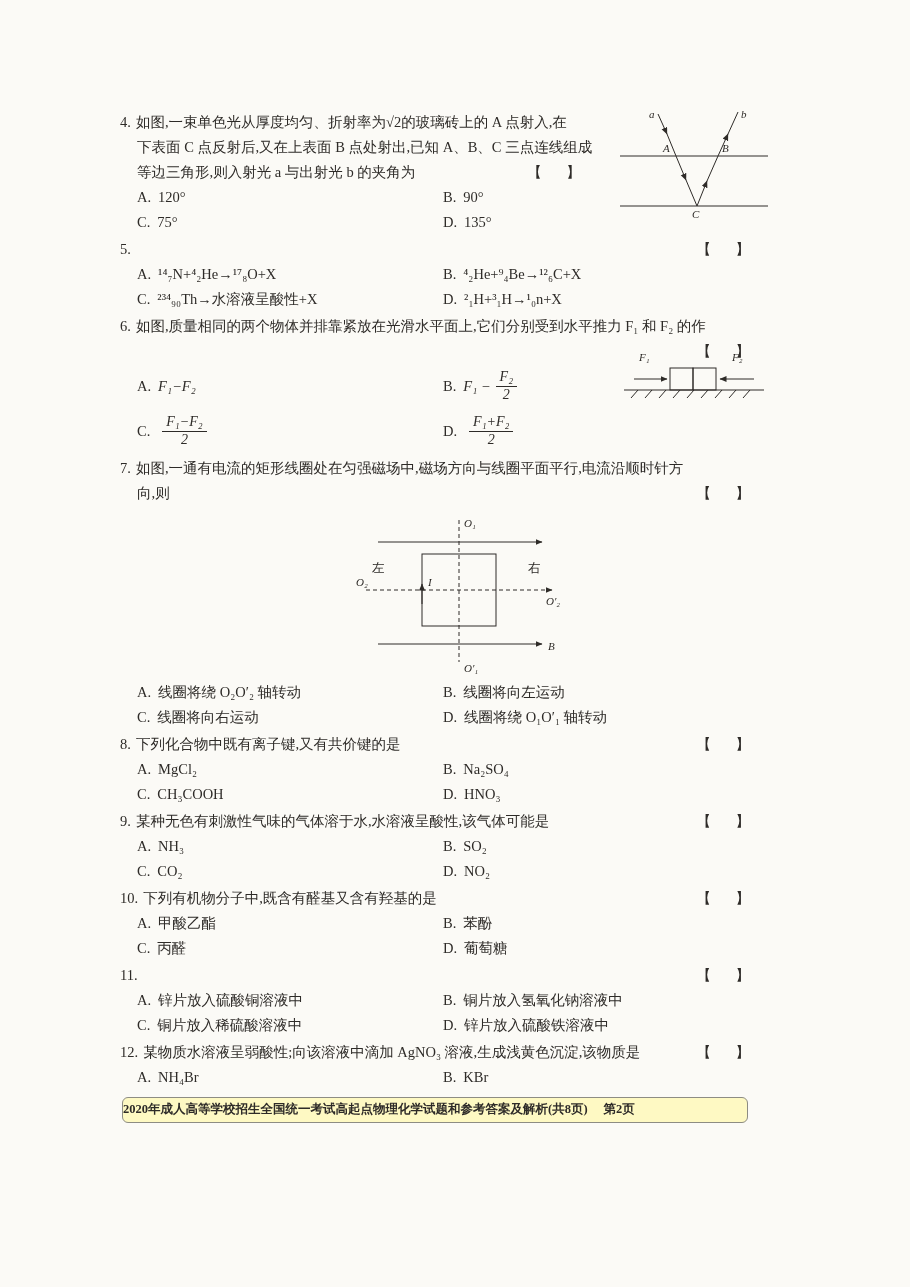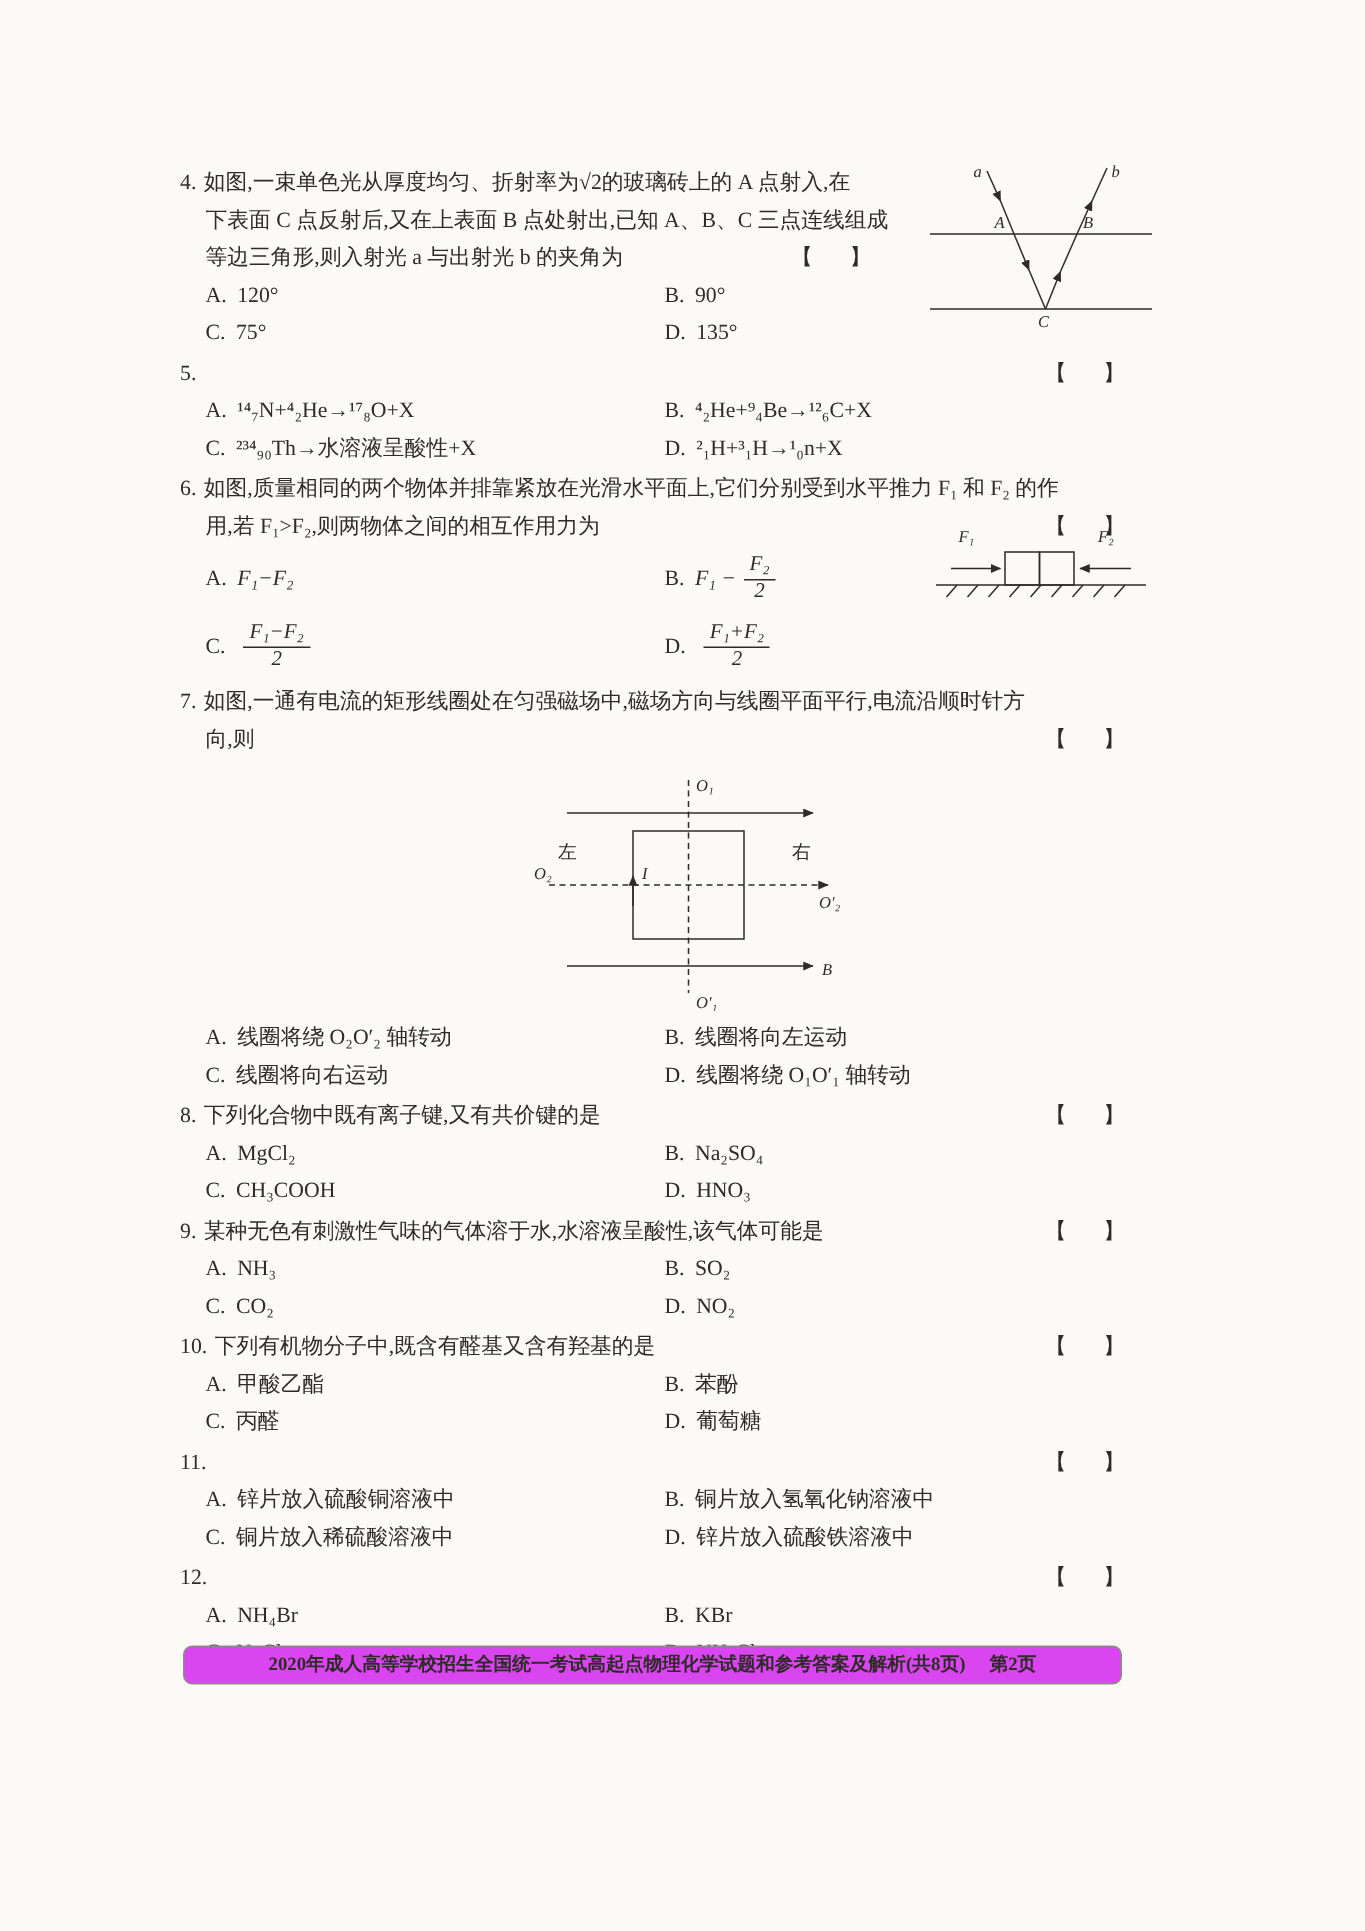--- a/index.html
+++ b/index.html
@@ -23,21 +23,21 @@
   .frac .num { border-bottom: 1px solid #2e2b28; padding: 0 4px; }
   .fig-q4 { position: absolute; top: -4px; right: -18px; }
   .fig-q6 { position: absolute; top: 32px; right: -12px; }
   .fig-q7 { margin: 6px 0 6px 236px; width: 212px; }
   svg { display: block; }
   svg text { font-size: 11px; fill: #2e2b28; font-family: "Liberation Serif", "DejaVu Serif", serif; }
   svg text.var { font-style: italic; }
   svg text.cjk { font-size: 12.5px; }
   .sline { stroke: #2e2b28; stroke-width: 1; fill: none; }
   .dash { stroke-dasharray: 4 3; }
-  .footer { position: absolute; left: 122px; top: 1097px; width: 626px; border: 1.5px solid #8d8c83; border-radius: 6px; text-align: center; font-size: 12.5px; font-weight: bold; padding: 3px 0 4px; background: #d946ef; }
+  .footer { position: absolute; left: 122px; top: 1097px; width: 626px; border: 1.5px solid #8d8c83; border-radius: 6px; text-align: left; font-size: 12.5px; font-weight: bold; padding: 3px 0 4px; background: #fef9c3; }
   .fpage { margin-left: 16px; }
 </style>
 </head>
 <body>
 
 <div class="page">
   <div class="content">
 
     <section class="q">
       <div class="fig-q4">
@@ -139,21 +139,20 @@
           <line class="sline" x1="130" y1="33" x2="96" y2="33" marker-end="url(#ar)"></line>
           <text class="var" x="15" y="15">F₁</text>
           <text class="var" x="108" y="15">F₂</text>
         </svg>
       </div>
       <div class="stem-line">
         <span class="qnum">6.</span>
         <span class="txt">如图,质量相同的两个物体并排靠紧放在光滑水平面上,它们分别受到水平推力 F₁ 和 F₂ 的作</span>
       </div>
       <div class="stem-line cont">
-        <span class="txt">用,若 F₁&gt;F₂,则两物体之间的相互作用力为</span>
         <span class="bracket">【    】</span>
       </div>
       <div class="opts q6opts">
         <div class="opt formula">
           <span class="olabel">A.</span>
           <span class="otext">F₁−F₂</span>
         </div>
         <div class="opt formula">
           <span class="olabel">B.</span>
           <span class="otext">F₁ −</span>
@@ -325,20 +324,21 @@
         <div class="opt">
           <span class="olabel">D.</span>
           <span class="otext">锌片放入硫酸铁溶液中</span>
         </div>
       </div>
     </section>
 
     <section class="q">
       <div class="stem-line">
         <span class="qnum">12.</span>
+        <span class="txt">某物质水溶液呈弱酸性;向该溶液中滴加 AgNO₃ 溶液,生成浅黄色沉淀,该物质是</span>
         <span class="bracket">【    】</span>
       </div>
       <div class="opts">
         <div class="opt">
           <span class="olabel">A.</span>
           <span class="otext">NH₄Br</span>
         </div>
         <div class="opt">
           <span class="olabel">B.</span>
           <span class="otext">KBr</span>

